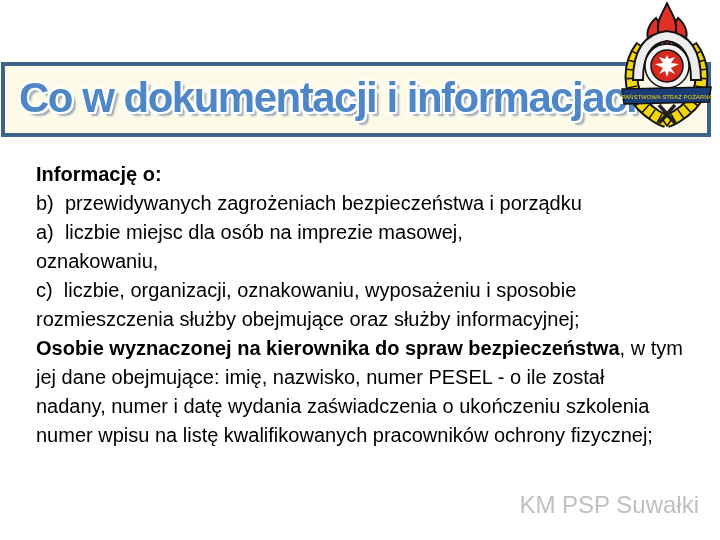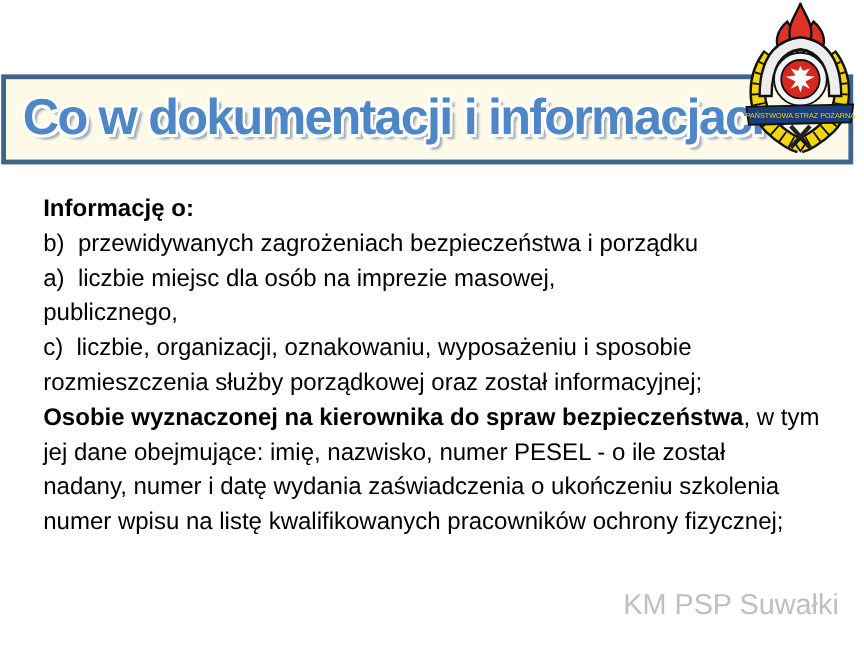--- a/index.html
+++ b/index.html
@@ -77,22 +77,22 @@
     <line x1="39" y1="103" x2="55" y2="121"></line>
     <line x1="55" y1="103" x2="39" y2="121"></line>
   </g>
   <path d="M43 118 L47 124 L51 118 L47 114 Z" fill="#F2D50C" stroke="#111111" stroke-width="1.5"></path>
 </svg>
 
 <div class="body-text">
     <div class="line"><span class="b">Informację o:</span></div>
     <div class="line"><span>b)  przewidywanych zagrożeniach bezpieczeństwa i porządku</span></div>
     <div class="line"><span>a)  liczbie miejsc dla osób na imprezie masowej,</span></div>
-    <div class="line"><span>publicznego,</span></div>
+    <div class="line"><span>oznakowaniu,</span></div>
     <div class="line"><span>c)  liczbie, organizacji, oznakowaniu, wyposażeniu i sposobie</span></div>
-    <div class="line"><span>rozmieszczenia służby porządkowej oraz został informacyjnej;</span></div>
+    <div class="line"><span>rozmieszczenia służby obejmujące oraz służby informacyjnej;</span></div>
     <div class="line"><span class="b">Osobie wyznaczonej na kierownika do spraw bezpieczeństwa</span><span>, w tym</span></div>
     <div class="line"><span>jej dane obejmujące: imię, nazwisko, numer PESEL - o ile został</span></div>
     <div class="line"><span>nadany, numer i datę wydania zaświadczenia o ukończeniu szkolenia</span></div>
     <div class="line"><span>numer wpisu na listę kwalifikowanych pracowników ochrony fizycznej;</span></div>
   </div>
 
 <div class="watermark">KM PSP Suwałki</div>
 
 </body></html>

